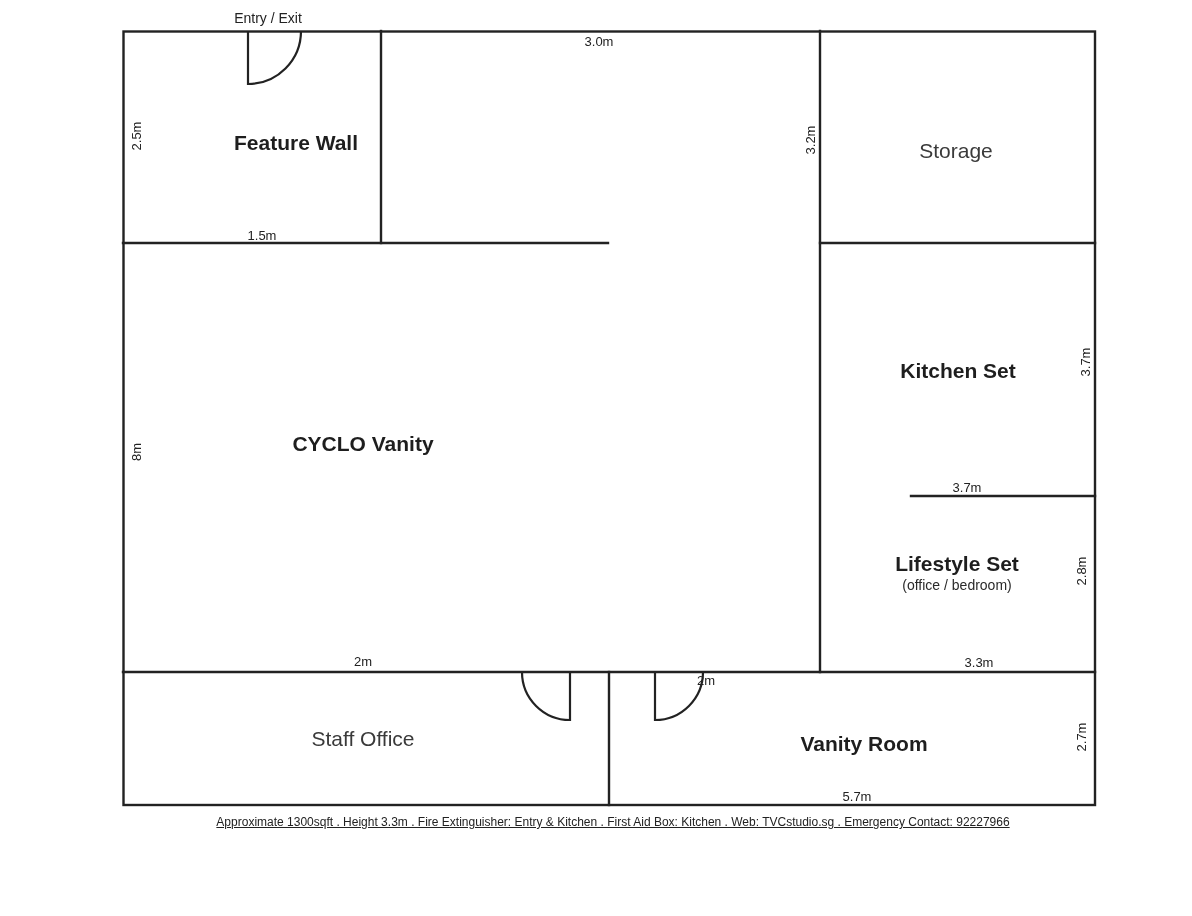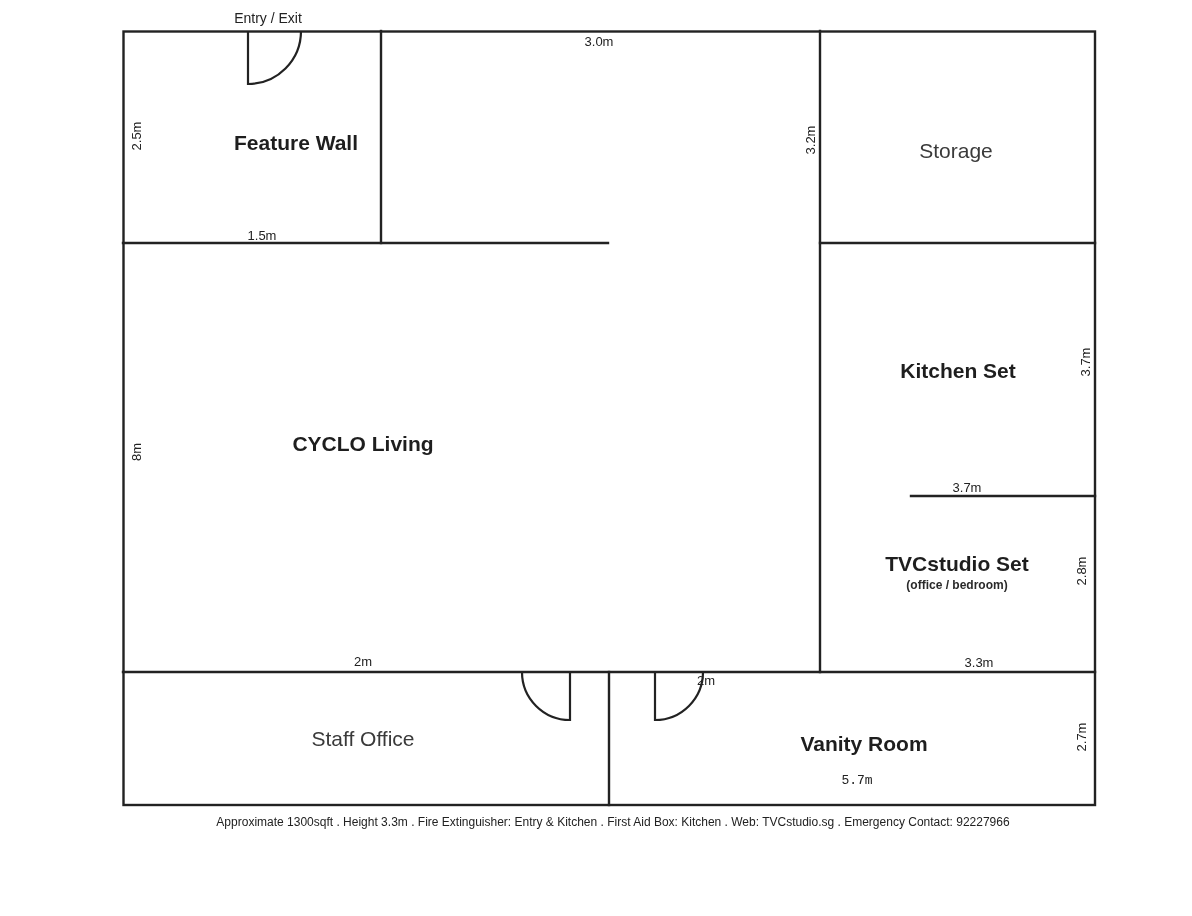--- a/index.html
+++ b/index.html
@@ -2,24 +2,24 @@
 <html><head>
   <meta charset="utf-8">
   <style>
     html, body { margin: 0; padding: 0; background: #ffffff; }
     body { width: 1192px; height: 916px; position: relative; overflow: hidden;
            font-family: "Liberation Sans", sans-serif; color: #1e1e1e; }
     .plan { position: absolute; left: 0; top: 0; width: 1128px; height: 916px; }
     .lbl { position: absolute; white-space: nowrap; transform: translate(-50%, -50%); }
     .room-bold { font-weight: bold; font-size: 21px; color: #1e1e1e; }
     .room-light { font-weight: normal; font-size: 21px; color: #3a3a3a; }
-    .sub { font-size: 12px; color: #2a2a2a; font-weight: bold; }
+    .sub { font-size: 14px; color: #2a2a2a; }
     .dim { font-size: 13px; color: #222; }
     .dim-v { font-size: 13px; color: #222; transform: translate(-50%, -50%) rotate(-90deg); }
-    .footer { font-size: 12px; color: #222; }
+    .footer { font-size: 12px; color: #222; text-decoration: underline; }
     .entry { font-size: 14px; color: #222; }
   </style>
 </head>
 <body>
 
 <div class="plan">
   <svg width="1192" height="916" viewBox="0 0 1192 916" style="position:absolute;left:0;top:0;">
     <g fill="none" stroke="#222222" stroke-width="2.4" stroke-linecap="square">
 
       <rect x="123.5" y="31.5" width="971.5" height="773.5"></rect>
@@ -45,34 +45,34 @@
       <path d="M570 672 L570 720 A48 48 0 0 1 522 672"></path>
 
       <path d="M655 672 L655 720 A48 48 0 0 0 703 672"></path>
     </g>
   </svg>
 
   <span class="lbl entry" style="left:268px; top:18px;">Entry / Exit</span>
 
   <span class="lbl room-bold" style="left:254px; top:143px;margin-left:42px;">Feature Wall</span>
   <span class="lbl room-light" style="left:956px; top:151px;">Storage</span>
-  <span class="lbl room-bold" style="left:363px; top:444px;">CYCLO Living</span>
+  <span class="lbl room-bold" style="left:363px; top:444px;">CYCLO Vanity</span>
   <span class="lbl room-bold" style="left:958px; top:371px;text-align:center;">Kitchen Set</span>
-  <span class="lbl room-bold" style="left:957px; top:564px;">TVCstudio Set</span>
+  <span class="lbl room-bold" style="left:957px; top:564px;">Lifestyle Set</span>
   <span class="lbl sub" style="left:957px; top:585px;">(office / bedroom)</span>
   <span class="lbl room-light" style="left:363px; top:739px;">Staff Office</span>
   <span class="lbl room-bold" style="left:852px; top:744px;margin-left:12px;">Vanity Room</span>
 
   <span class="lbl dim" style="left:599px; top:41px;">3.0m</span>
   <span class="lbl dim" style="left:254px; top:235px;margin-left:8px;">1.5m</span>
   <span class="lbl dim" style="left:967px; top:487px;">3.7m</span>
   <span class="lbl dim" style="left:363px; top:661px;">2m</span>
   <span class="lbl dim" style="left:706px; top:680px;">2m</span>
   <span class="lbl dim" style="left:979px; top:662px;">3.3m</span>
-  <span class="lbl dim" style="left:857px; top:780px;font-family:Liberation Mono, monospace;">5.7m</span>
+  <span class="lbl dim" style="left:857px; top:796px;">5.7m</span>
 
   <span class="lbl dim-v" style="left:136px; top:136px;">2.5m</span>
   <span class="lbl dim-v" style="left:810px; top:140px;">3.2m</span>
   <span class="lbl dim-v" style="left:136px; top:452px;">8m</span>
   <span class="lbl dim-v" style="left:1085px; top:362px;">3.7m</span>
   <span class="lbl dim-v" style="left:1081px; top:571px;">2.8m</span>
   <span class="lbl dim-v" style="left:1081px; top:737px;">2.7m</span>
 
   <span class="lbl footer" style="left:613px; top:822px;">Approximate 1300sqft . Height 3.3m . Fire Extinguisher: Entry &amp; Kitchen . First Aid Box: Kitchen . Web: TVCstudio.sg . Emergency Contact: 92227966</span>
 </div>

